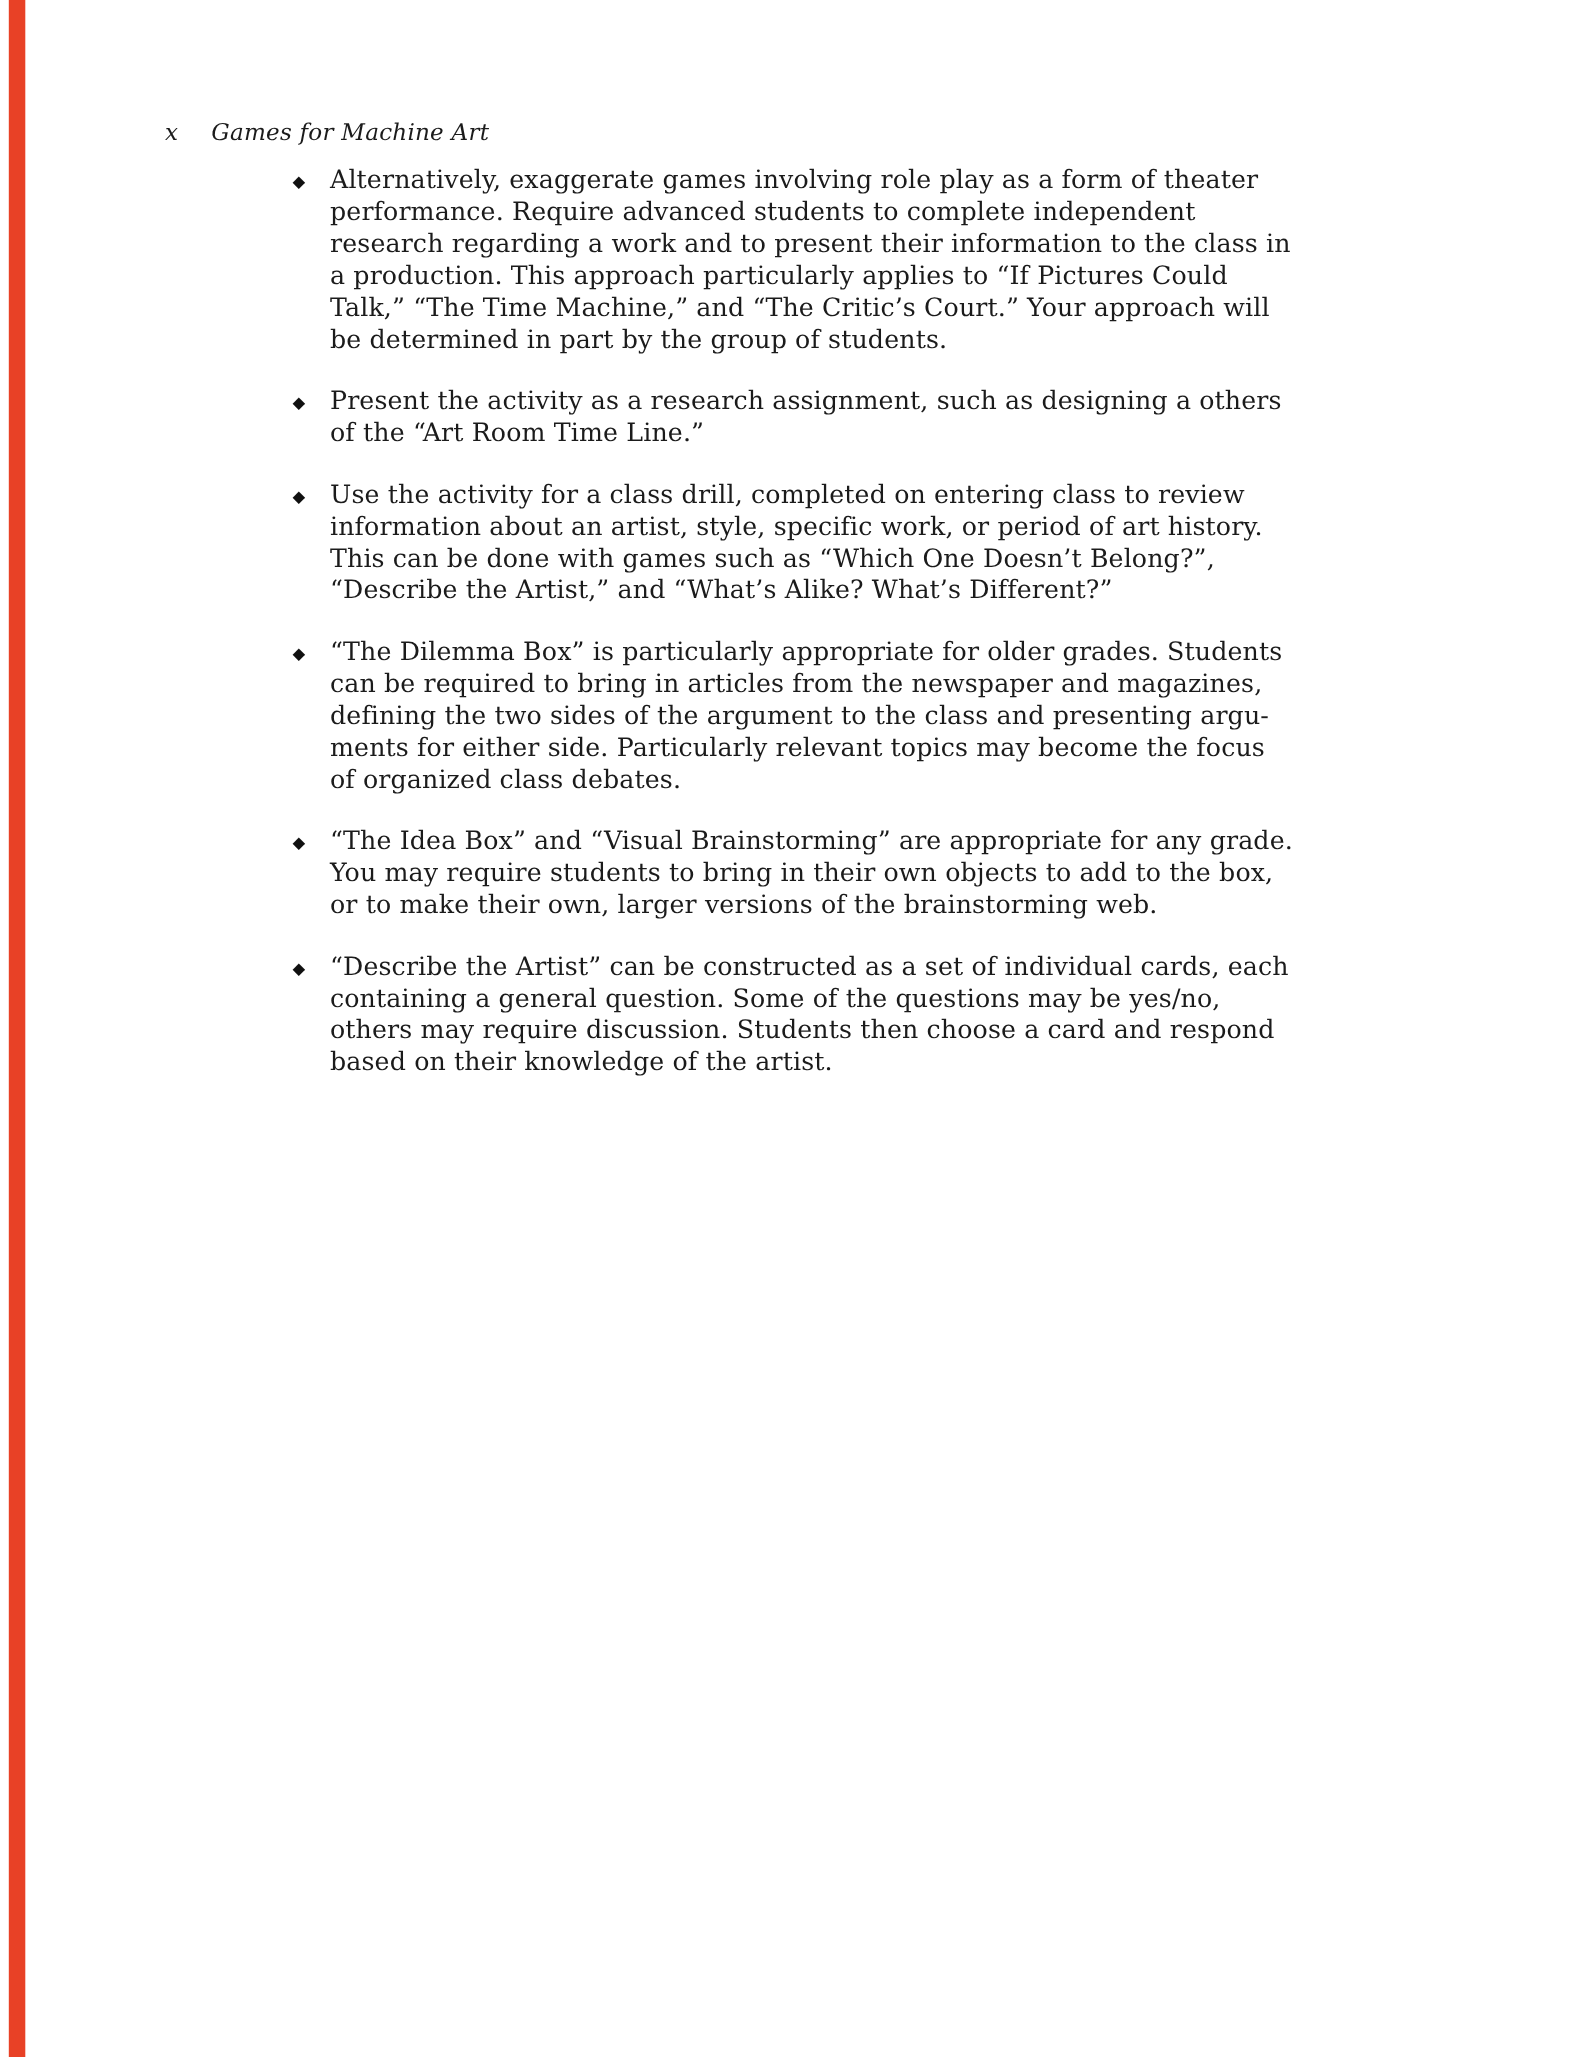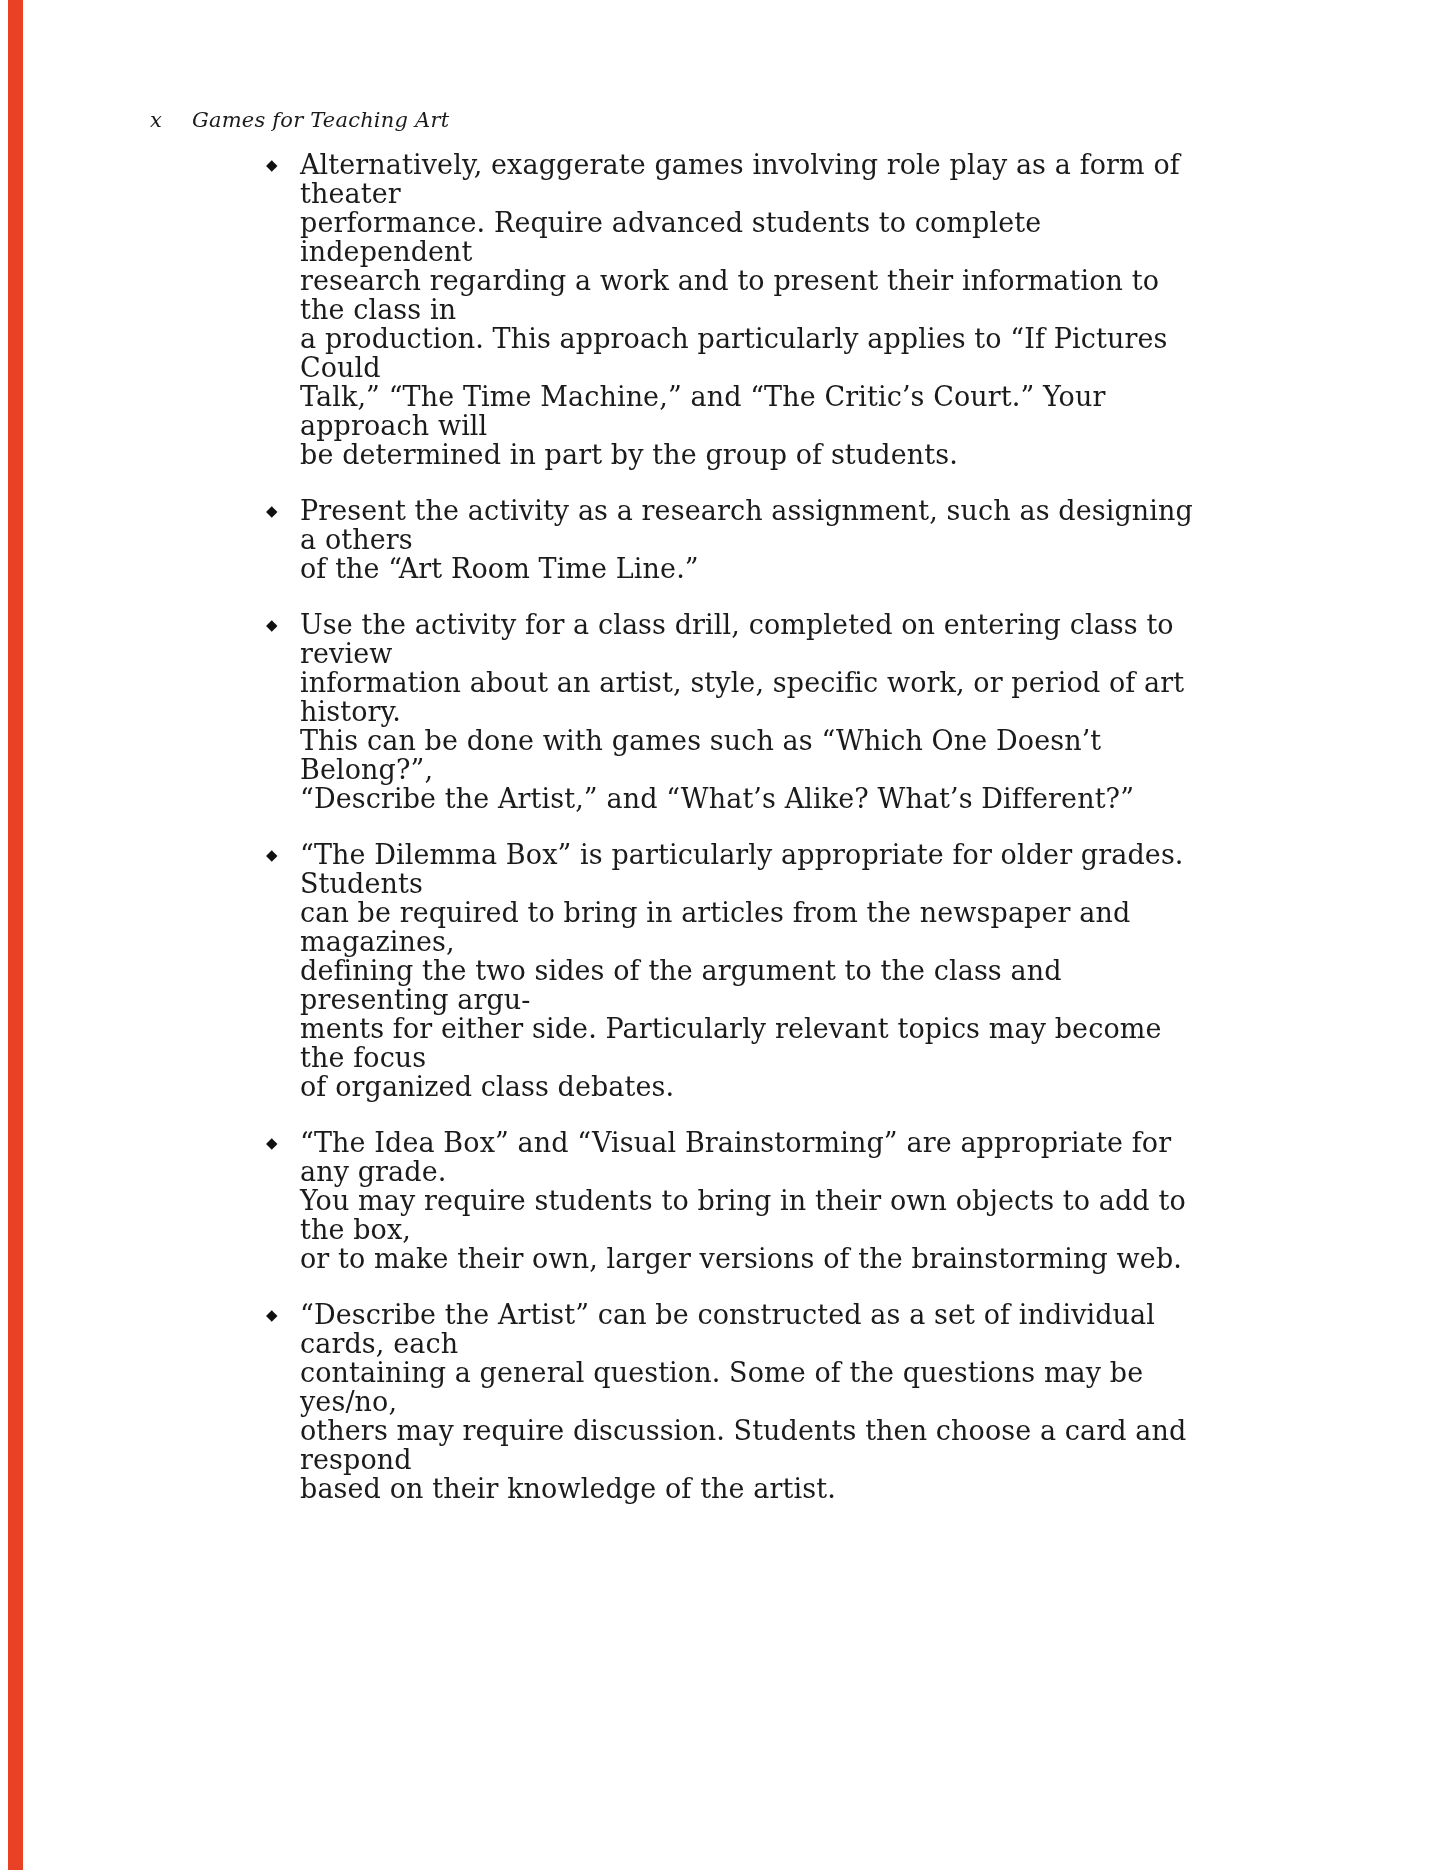--- a/index.html
+++ b/index.html
@@ -51,33 +51,33 @@
     width: 34px;
     font-family: "DejaVu Sans", sans-serif;
     font-size: 15px;
     line-height: 29px;
     padding-top: 1px;
     color: #101010;
   }
   .bullet-item .text {
     flex: 1 1 auto;
     white-space: pre-line;
-    font-size: 27px;
+    font-size: 23px;
     line-height: 29px;
     letter-spacing: 0.1px;
   }
 </style>
 </head>
 <body>
 
 <div class="page-edge" style="background: rgb(232, 65, 38);"></div>
 
 <div class="running-header">
   <span class="pagenum">x</span>
-  <span class="title">Games for Teaching Art</span>
+  <span class="title">Games for Machine Art</span>
 </div>
 
 <div class="content">
   <div class="bullet-item">
     <span class="diamond">◆</span>
     <div class="text">Alternatively, exaggerate games involving role play as a form of theater
 performance. Require advanced students to complete independent
 research regarding a work and to present their information to the class in
 a production. This approach particularly applies to “If Pictures Could
 Talk,” “The Time Machine,” and “The Critic’s Court.” Your approach will

